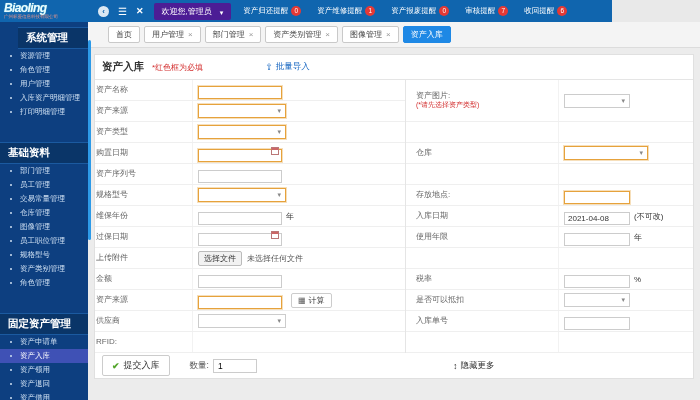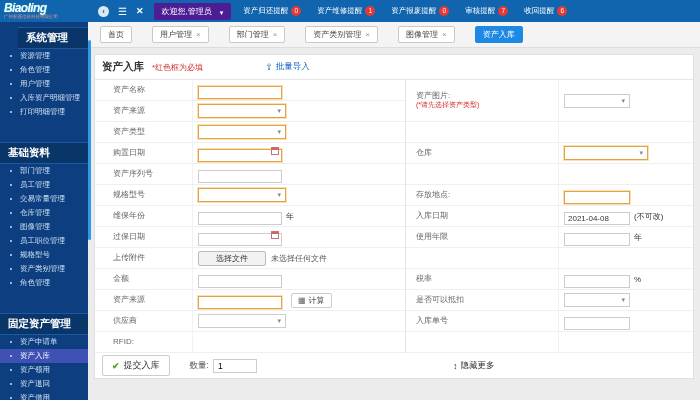--- a/index.html
+++ b/index.html
@@ -1,20 +1,20 @@
 <!DOCTYPE html>
 <html><head>
 <meta charset="utf-8">
 <style>
   * { box-sizing: border-box; margin: 0; padding: 0; }
   html,body { width:700px; height:400px; overflow:hidden; }
   body { font-family:"Liberation Sans", sans-serif; background:#e9e9e9; position:relative; }
 
   
-  .topbar { position:absolute; top:0; left:0; width:700px; height:22px; background:#1065ae;
+  .topbar { position:absolute; top:0; left:0; width:612px; height:22px; background:#1065ae;
             display:flex; align-items:center; z-index:6; }
   .logo-box { width:92px; padding-left:4px; line-height:1; }
   .logo-main { font-style:italic; font-weight:bold; font-size:12px; color:#e9fbff;
                letter-spacing:-0.6px; text-shadow:0 0 1px #7fd4d4; }
   .logo-sub { font-size:4.5px; color:#e8958a; margin-top:1px; white-space:nowrap; }
   .top-icons { display:flex; align-items:center; gap:9px; margin-left:6px; }
   .icon-circle { width:11px; height:11px; border-radius:50%; background:rgba(255,255,255,.85);
                  color:#1065ae; font-size:8px; line-height:11px; text-align:center; font-weight:bold; }
   .icon-menu { color:#fff; font-size:10px; }
   .icon-close { color:#fff; font-size:9px; font-weight:bold; }
@@ -36,60 +36,60 @@
   .side-item { height:14px; display:flex; align-items:center; color:#cfe0f2; font-size:7.5px;
                padding-left:10px; cursor:pointer; white-space:nowrap; }
   .side-item .dot { width:2px; height:2px; background:#cfe0f2; border-radius:50%; margin-right:8px; flex:0 0 auto; }
   .side-item.active { background:#3f51b5; color:#fff; }
   .scroll-thumb { position:absolute; left:88px; top:40px; width:3px; height:200px;
                   background:#2d9ae8; border-radius:2px; z-index:6; }
 
   
   .content { position:absolute; left:88px; top:22px; width:612px; height:378px; background:#ececec; }
   .tabbar { height:26px; background:#f4f4f4; border-bottom:1px solid #dcdcdc;
-            display:flex; align-items:center; padding-left:12px; gap:20px; }
+            display:flex; align-items:center; padding-left:20px; gap:4px; }
   .tab { background:#fff; border:1px solid #c9c9c9; border-radius:2px; font-size:8px; color:#444;
          padding:0 7px; height:17px; display:flex; align-items:center; gap:4px; cursor:pointer; white-space:nowrap; }
   .tab.active { background:#1e88e5; border-color:#1e88e5; color:#fff; }
   .tab-close { color:#999; font-size:8px; }
 
   .panel { position:absolute; left:6px; top:32px; width:600px; background:#fff; border:1px solid #e0e0e0; }
   .panel-header { height:25px; display:flex; align-items:center; padding-left:7px;
                   border-bottom:1px solid #e5e5e5; }
   .panel-title { font-size:10.5px; font-weight:bold; color:#333; }
   .required-note { font-size:8px; color:#d32f2f; margin-left:8px; }
   .import-link { margin-left:62px; display:flex; align-items:center; gap:3px; color:#1565c0;
                  font-size:8.5px; cursor:pointer; }
   .import-icon { font-size:9px; }
 
   .form-wrap { display:flex; }
   .half-left { width:310px; }
   .half-right { width:288px; border-left:1px solid #e5e5e5; }
   .frow { display:flex; align-items:center; height:21px; border-bottom:1px solid #efefef; }
-  .flabel { font-size:8px; color:#666; padding-left:18px; width:97px; flex:0 0 auto;
+  .flabel { font-size:8px; color:#666; padding-left:1px; width:97px; flex:0 0 auto;
             line-height:1.25; white-space:nowrap; }
   .half-right .flabel { width:152px; padding-left:10px; }
   .ffield { display:flex; align-items:center; height:100%; flex:1; padding-left:5px;
             border-left:1px solid #f2f2f2; }
   .flabel-note { display:block; font-size:7px; color:#d32f2f; }
 
   input.txt { height:13px; width:84px; border:1px solid #ccc; font-size:8px; padding:0 3px;
               font-family:"Liberation Sans", sans-serif; color:#333; }
   .half-right input.txt { width:66px; }
   input.txt.req, .sel.req { border:1px solid #e6a23c; outline:1px solid rgba(230,162,60,.35); }
   .sel { width:88px; height:14px; border:1px solid #ccc; background:#fff; display:flex;
          align-items:center; justify-content:flex-end; padding-right:4px; cursor:pointer; }
   .half-right .sel { width:66px; }
   .half-right .sel.wide { width:84px; }
   .sel-caret { font-size:7px; color:#888; }
   .date-wrap { position:relative; }
   .cal-icon { position:absolute; right:3px; top:3px; width:8px; height:8px; border:1px solid #b77;
               background:linear-gradient(#c66 0 2px, #fff 2px); }
   .suffix { font-size:8px; color:#333; margin-left:4px; white-space:nowrap; }
-  .file-btn { font-size:8px; border:1px solid #bbb; background:#f2f2f2; padding:1px 17px;
+  .file-btn { font-size:8px; border:1px solid #bbb; background:#f2f2f2; padding:1px 5px;
               border-radius:2px; color:#333; cursor:pointer; font-family:"Liberation Sans", sans-serif; }
   .file-status { font-size:8px; color:#555; margin-left:5px; }
   .calc-btn { display:flex; align-items:center; gap:3px; border:1px solid #ccc; background:#fff;
               font-size:8px; color:#333; padding:1px 6px; margin-left:9px; border-radius:2px;
               cursor:pointer; font-family:"Liberation Sans", sans-serif; }
   .calc-btn .ci { font-size:8px; color:#555; }
 
   .panel-footer { height:25px; display:flex; align-items:center; padding-left:7px;
                   position:relative; background:#fff; }
   .submit-btn { display:flex; align-items:center; gap:4px; border:1px solid #ccc; background:#fff;

